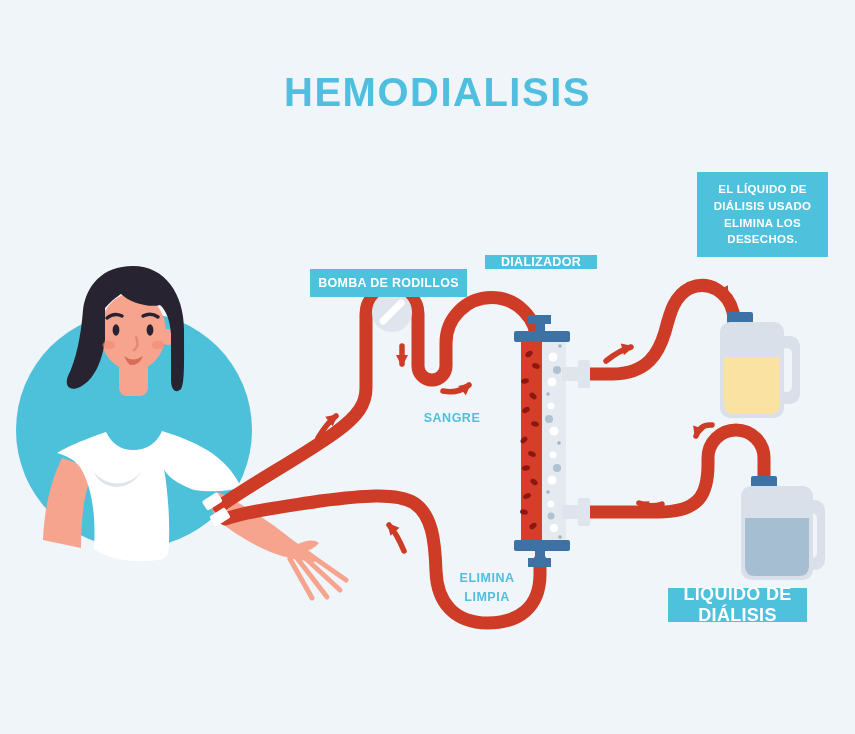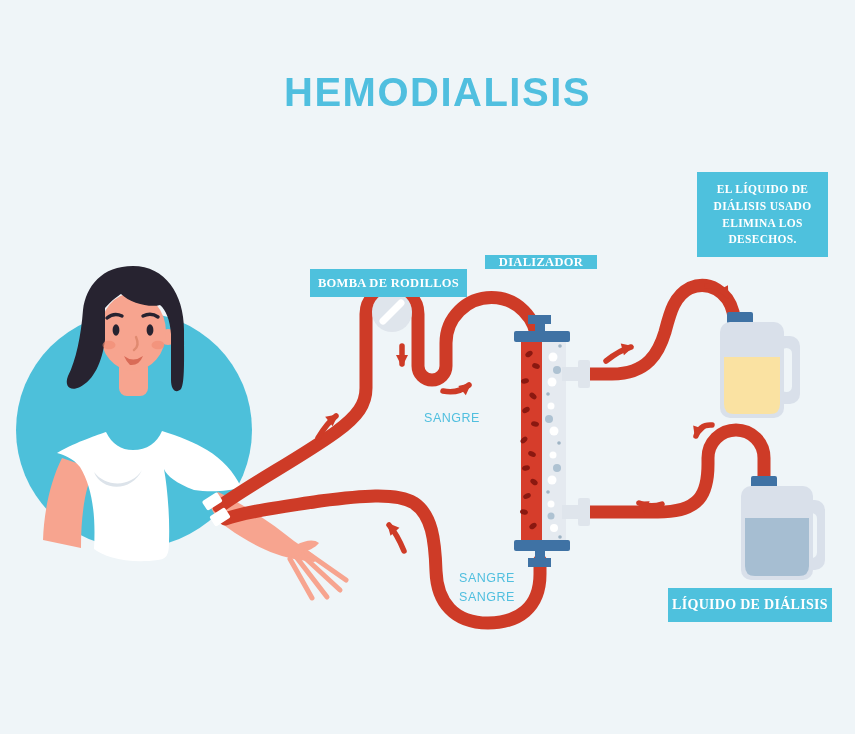--- a/index.html
+++ b/index.html
@@ -13,28 +13,28 @@
   body{font-family:"Liberation Sans", sans-serif;}
   #stage{position:relative;width:855px;height:734px;background:var(--background);overflow:hidden;padding-left:20px;}
   #illu{position:absolute;left:0;top:0;}
   .title{
     position:absolute;top:70px;left:0;width:100%;text-align:center;
     font-size:40px;font-weight:bold;letter-spacing:1.5px;color:var(--title-cyan);
   }
   .tag{
     position:absolute;background:var(--accent-cyan);color:#fff;font-weight:bold;
     display:flex;align-items:center;justify-content:center;text-align:center;
-    box-sizing:border-box;letter-spacing:.3px;font-family:Liberation Serif, serif;
+    box-sizing:border-box;letter-spacing:.3px;
   }
   .lbl-pump{left:310px;top:269px;width:157px;height:28px;font-size:12.5px;}
   .lbl-dialyzer{left:485px;top:255px;width:112px;height:14px;font-size:12.5px;}
   .lbl-info{left:697px;top:172px;width:131px;height:85px;font-size:11.5px;line-height:1.45;padding:4px 6px;}
-  .lbl-liquido{left:668px;top:588px;width:164px;height:34px;font-size:14px;}
+  .lbl-liquido{left:668px;top:588px;width:139px;height:34px;font-size:18px;}
   .cyantext{
-    position:absolute;color:var(--title-cyan);font-weight:normal;font-size:12.5px;
+    position:absolute;color:var(--title-cyan);font-weight:bold;font-size:12.5px;
     text-align:center;letter-spacing:.5px;
   }
   .lbl-sangre{left:413px;top:411px;width:78px;}
   .lbl-sangre-limpia{left:443px;top:569px;width:88px;line-height:1.55;}
   
   .tube{fill:none;stroke:var(--tube-red);stroke-width:13;stroke-linecap:round;}
   .arrow{fill:none;stroke:var(--tube-red);stroke-width:5.5;stroke-linecap:round;}
   .ahead{fill:var(--tube-red);}
   .blue{fill:var(--cap-blue);}
   .gray{fill:var(--machine-gray);}
@@ -230,15 +230,15 @@
   </svg>
 
   <div class="title">HEMODIALISIS</div>
 
   <div class="tag lbl-info">EL LÍQUIDO DE DIÁLISIS USADO ELIMINA LOS DESECHOS.</div>
   <div class="tag lbl-pump">BOMBA DE RODILLOS</div>
   <div class="tag lbl-dialyzer">DIALIZADOR</div>
   <div class="tag lbl-liquido">LÍQUIDO DE DIÁLISIS</div>
 
   <div class="cyantext lbl-sangre">SANGRE</div>
-  <div class="cyantext lbl-sangre-limpia">SANGRE SANGRE</div>
+  <div class="cyantext lbl-sangre-limpia">ELIMINA LIMPIA</div>
 
 </div>
 
 </body></html>

